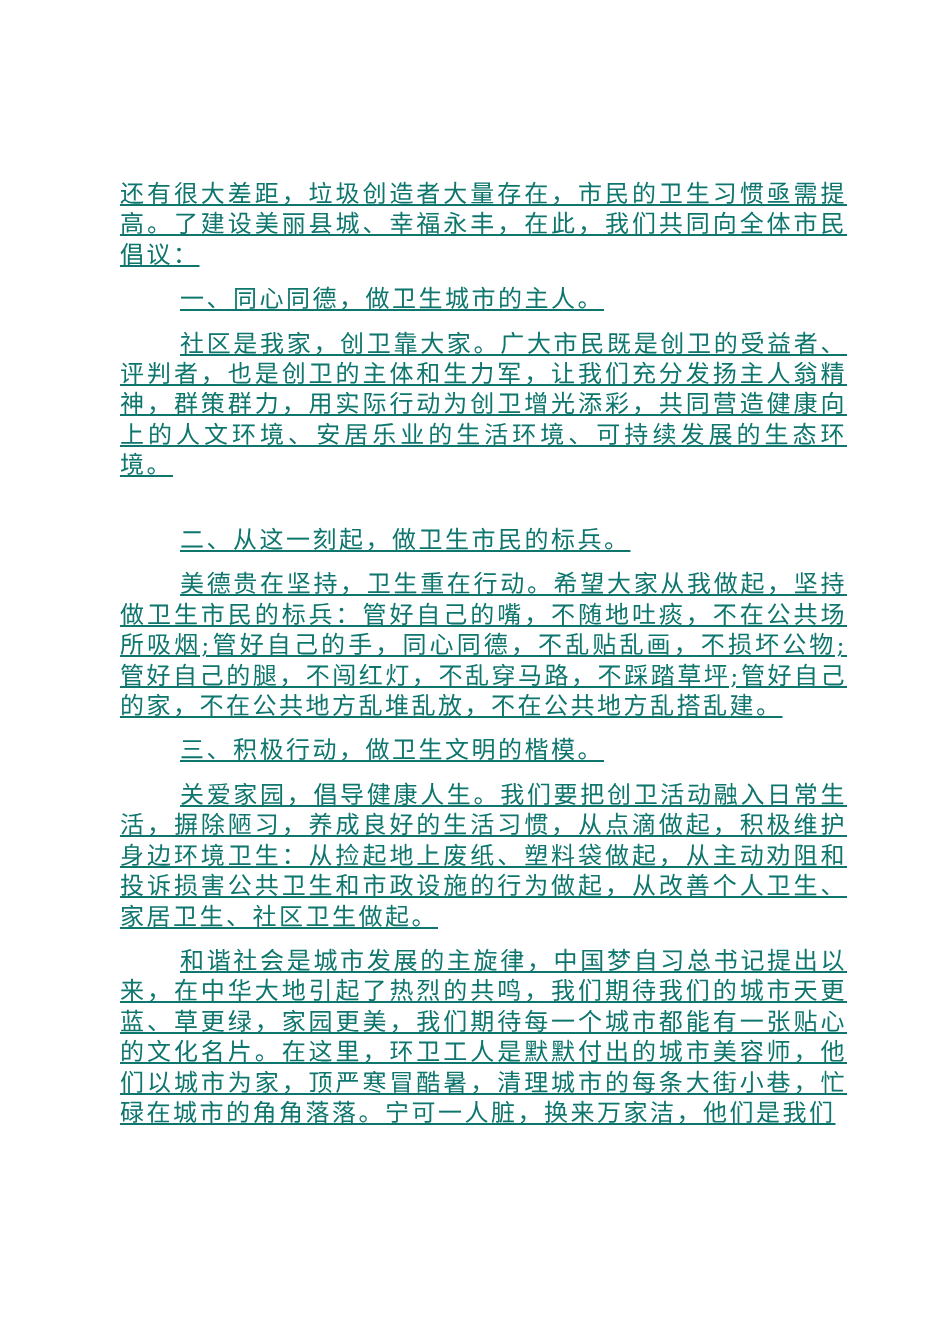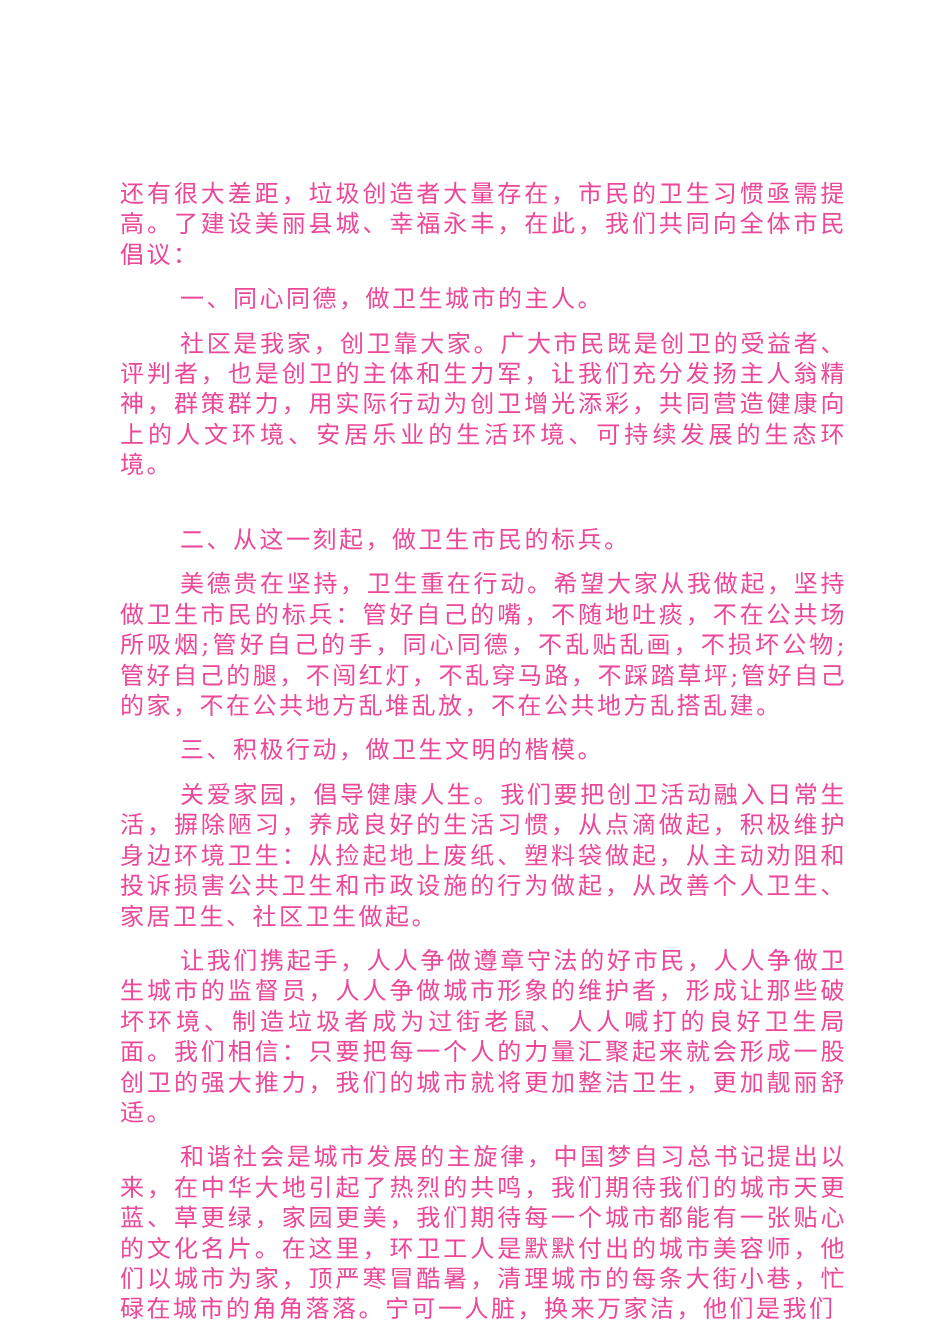--- a/index.html
+++ b/index.html
@@ -36,25 +36,24 @@
     margin-top: 14px;
   }
   .doc-body p.blank {
     height: 30.4px;
   }
 </style>
 </head>
 <body>
 
 <div class="page">
-  <div class="doc-body" style="color: #ec4899;">
+  <div class="doc-body" style="color: #0f766e; text-decoration: underline;">
       <p class="">还有很大差距，垃圾创造者大量存在，市民的卫生习惯亟需提高。了建设美丽县城、幸福永丰，在此，我们共同向全体市民倡议：</p>
       <p class="indent">一、同心同德，做卫生城市的主人。</p>
       <p class="indent">社区是我家，创卫靠大家。广大市民既是创卫的受益者、评判者，也是创卫的主体和生力军，让我们充分发扬主人翁精神，群策群力，用实际行动为创卫增光添彩，共同营造健康向上的人文环境、安居乐业的生活环境、可持续发展的生态环境。</p>
       <p class=" blank"></p>
       <p class="indent">二、从这一刻起，做卫生市民的标兵。</p>
       <p class="indent">美德贵在坚持，卫生重在行动。希望大家从我做起，坚持做卫生市民的标兵：管好自己的嘴，不随地吐痰，不在公共场所吸烟;管好自己的手，同心同德，不乱贴乱画，不损坏公物;管好自己的腿，不闯红灯，不乱穿马路，不踩踏草坪;管好自己的家，不在公共地方乱堆乱放，不在公共地方乱搭乱建。</p>
       <p class="indent">三、积极行动，做卫生文明的楷模。</p>
       <p class="indent">关爱家园，倡导健康人生。我们要把创卫活动融入日常生活，摒除陋习，养成良好的生活习惯，从点滴做起，积极维护身边环境卫生：从捡起地上废纸、塑料袋做起，从主动劝阻和投诉损害公共卫生和市政设施的行为做起，从改善个人卫生、家居卫生、社区卫生做起。</p>
-      <p class="indent">让我们携起手，人人争做遵章守法的好市民，人人争做卫生城市的监督员，人人争做城市形象的维护者，形成让那些破坏环境、制造垃圾者成为过街老鼠、人人喊打的良好卫生局面。我们相信：只要把每一个人的力量汇聚起来就会形成一股创卫的强大推力，我们的城市就将更加整洁卫生，更加靓丽舒适。</p>
       <p class="indent">和谐社会是城市发展的主旋律，中国梦自习总书记提出以来，在中华大地引起了热烈的共鸣，我们期待我们的城市天更蓝、草更绿，家园更美，我们期待每一个城市都能有一张贴心的文化名片。在这里，环卫工人是默默付出的城市美容师，他们以城市为家，顶严寒冒酷暑，清理城市的每条大街小巷，忙碌在城市的角角落落。宁可一人脏，换来万家洁，他们是我们</p>
     </div>
 </div>
 
 </body></html>

